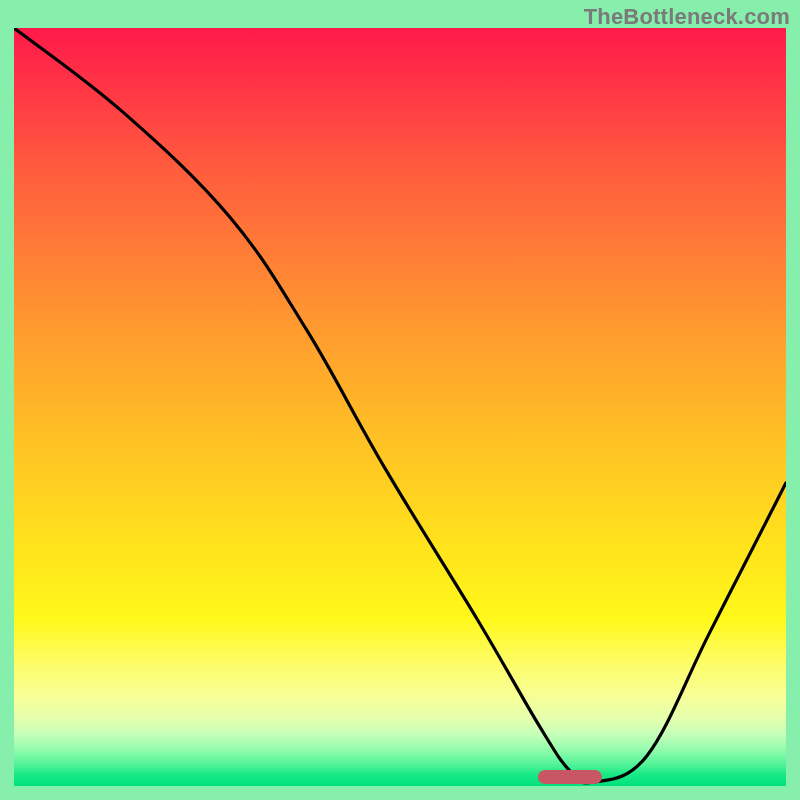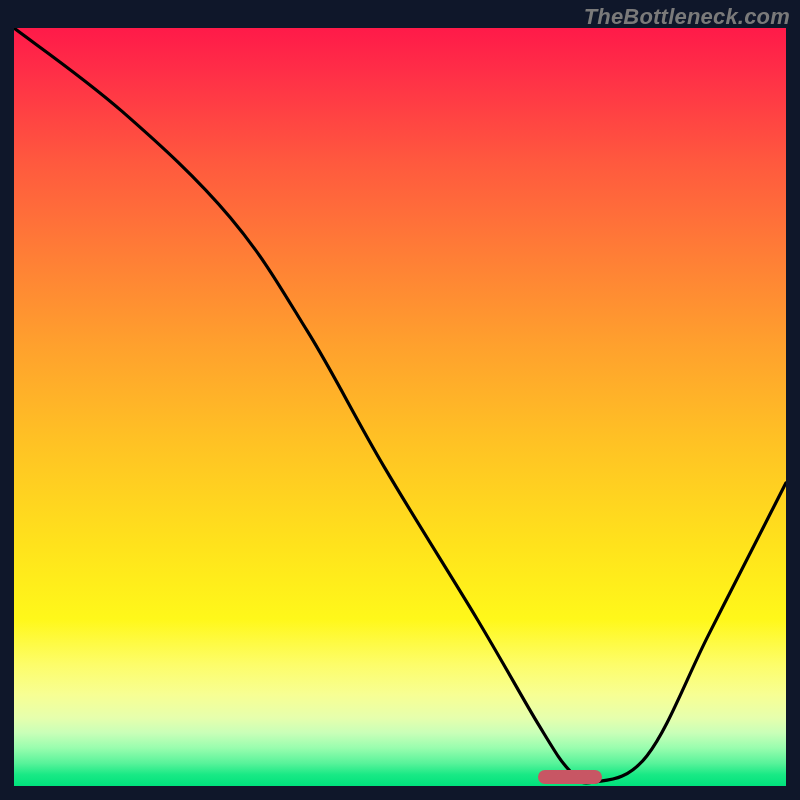--- a/index.html
+++ b/index.html
@@ -8,22 +8,21 @@
     width: 800px;
     height: 800px;
     background: #000;
     overflow: hidden;
     font-family: Arial, Helvetica, sans-serif;
   }
   .wrap {
     position: relative;
     width: 800px;
     height: 800px;
-    background: #0f172a;
-    font-style: italic;
+    background: #86efac;
   }
   .watermark {
     position: absolute;
     top: 4px;
     right: 10px;
     z-index: 10;
     color: #7a7a7a;
     font-size: 22px;
     font-weight: 600;
     letter-spacing: 0.2px;

